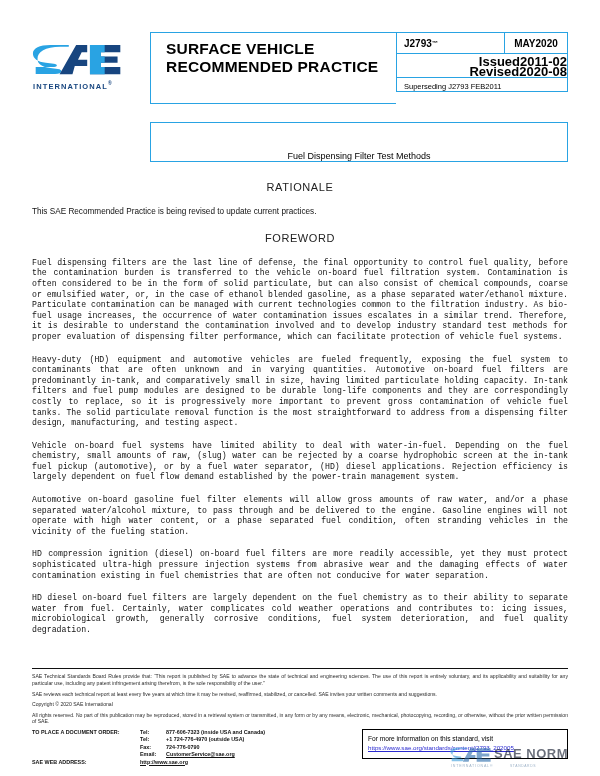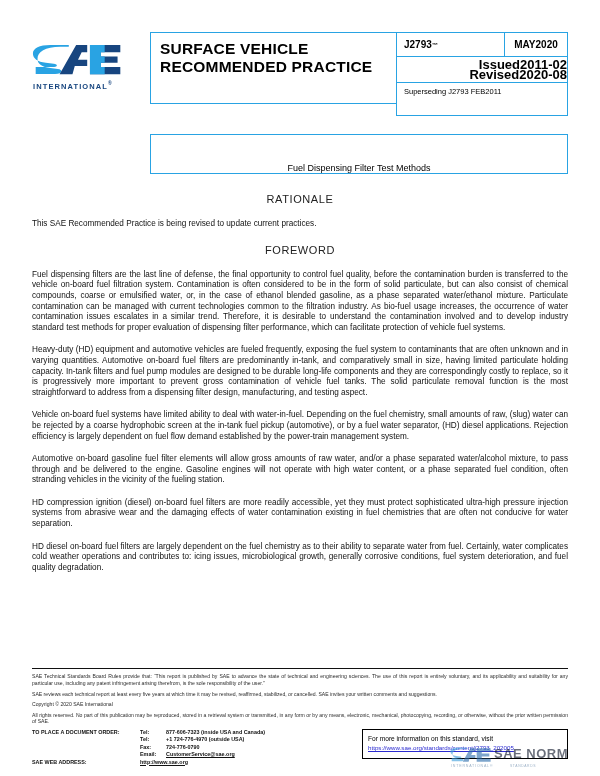--- a/index.html
+++ b/index.html
@@ -62,34 +62,34 @@
     align-items: stretch;
   }
   .box {
     border: 1.6px solid #29a3e3;
     box-sizing: border-box;
   }
   .title-box {
     width: 246px;
     flex: 0 0 246px;
     height: 72px;
-    padding: 7px 0 0 9px;
+    padding: 7px 0 0 15px;
     border-right: none;
   }
   .title-line {
     font-size: 15.5px;
     font-weight: bold;
     letter-spacing: 0.2px;
     line-height: 17.5px;
     color: #000;
     white-space: nowrap;
   }
   .meta-box {
     flex: 1 1 auto;
-    height: 84px;
+    height: 60px;
     display: flex;
     flex-direction: column;
     box-sizing: border-box;
   }
   .meta-top {
     display: flex;
     border-bottom: 1.6px solid #29a3e3;
     height: 24px;
     box-sizing: border-box;
   }
@@ -165,20 +165,21 @@
     text-align: center;
     font-size: 11px;
     letter-spacing: 0.6px;
     margin: 0 0 14px 0;
     color: #222;
   }
   .center-head.second { margin-top: 16px; }
   p.para {
     margin: 0 0 12px 0;
     text-align: justify;
+    font-family: Liberation Mono, monospace;
   }
   p.plain {
     margin: 0 0 4px 0;
     text-align: left;
   }
 
   
   .footer {
     position: absolute;
     left: 0;

